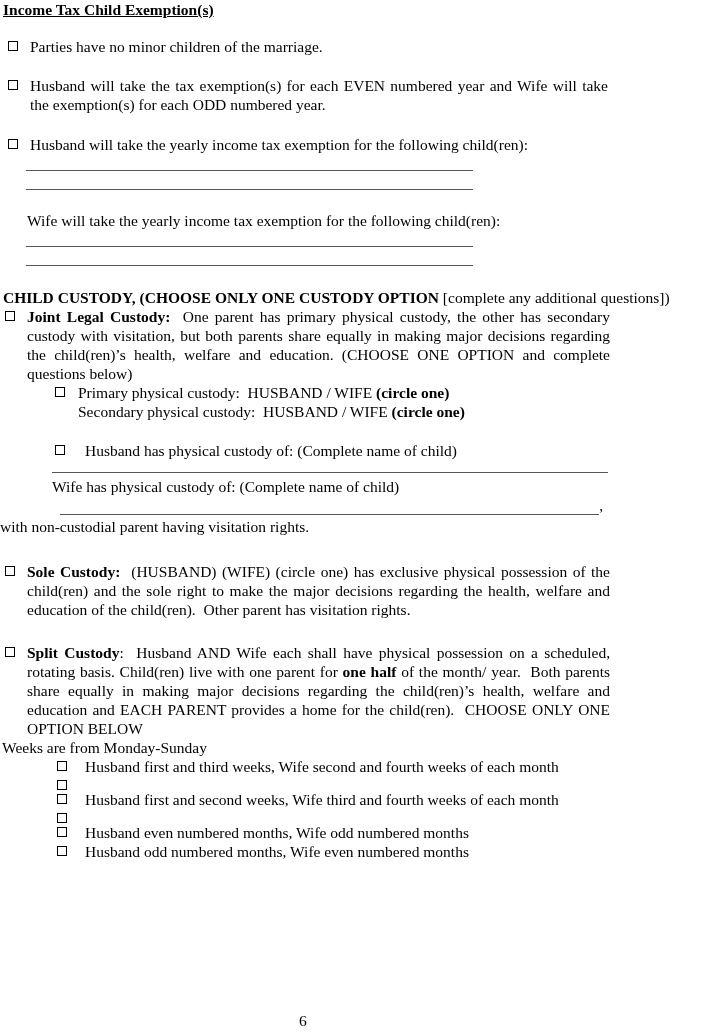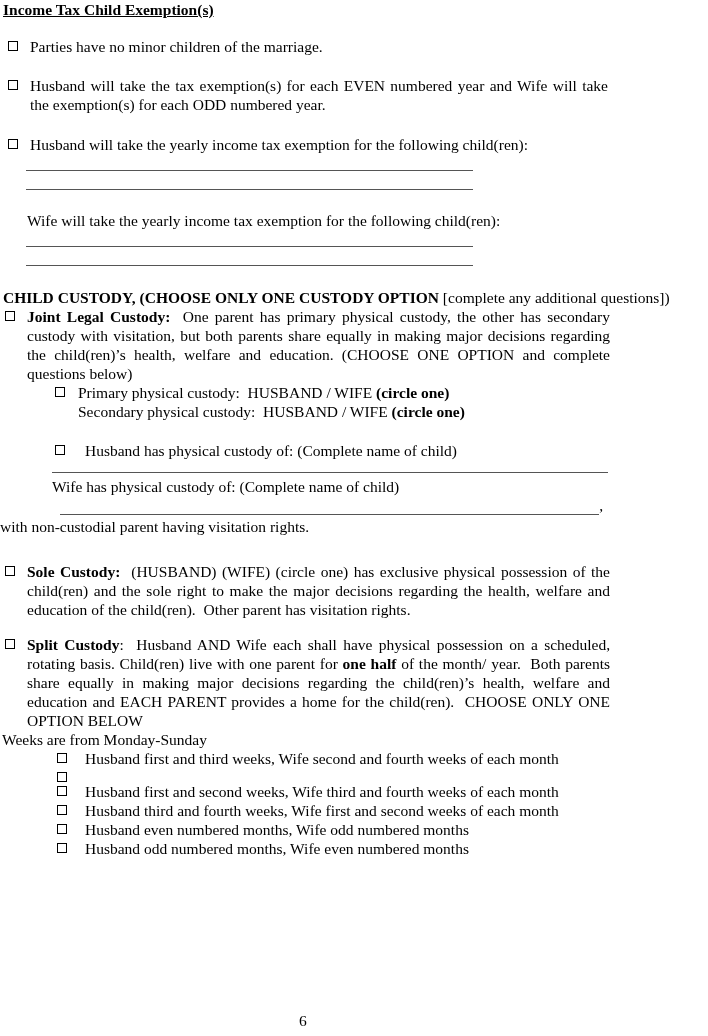--- a/index.html
+++ b/index.html
@@ -114,41 +114,40 @@
       <span class="comma">,</span>
   </div>
 
   <p class="txt visitation">with non-custodial parent having visitation rights.</p>
 
   <div class="cb-row txt lc" style="margin-top:26px;">
     <span class="cb"></span>
     <div class="cb-text"><b>Sole Custody:</b><span>&nbsp; (HUSBAND) (WIFE) (circle one) has exclusive physical possession of the child(ren) and the sole right to make the major decisions regarding the health, welfare and education of the child(ren).&nbsp; Other parent has visitation rights.</span></div>
   </div>
 
-  <div class="cb-row txt lc" style="margin-top:16px;">
+  <div class="cb-row txt lc" style="margin-top:24px;">
     <span class="cb"></span>
     <div class="cb-text"><b>Split Custody</b><span>:&nbsp; </span><span>Husband AND Wife each shall have physical possession on a scheduled, rotating basis. Child(ren) live with one parent for </span><b>one half</b><span> of the month/ year.&nbsp; Both parents share equally in making major decisions regarding the child(ren)’s health, welfare and education and EACH PARENT provides a home for the child(ren).&nbsp; CHOOSE ONLY ONE OPTION BELOW</span></div>
   </div>
 
   <p class="txt weeks-note">Weeks are from Monday-Sunday</p>
 
   <div class="cb-row txt l3">
     <span class="cb"></span>
     <div class="cb-text">Husband first and third weeks, Wife second and fourth weeks of each month</div>
   </div>
   <div class="cb-row txt l3">
     <span class="cb"></span>
   </div>
   <div class="cb-row txt l3">
     <span class="cb"></span>
     <div class="cb-text">Husband first and second weeks, Wife third and fourth weeks of each month</div>
   </div>
   <div class="cb-row txt l3">
     <span class="cb"></span>
-    <div class="cb-text">Husband third and fourth weeks, Wife first and second weeks of each month</div>
   </div>
   <div class="cb-row txt l3">
     <span class="cb"></span>
     <div class="cb-text">Husband even numbered months, Wife odd numbered months</div>
   </div>
   <div class="cb-row txt l3">
     <span class="cb"></span>
     <div class="cb-text">Husband odd numbered months, Wife even numbered months</div>
   </div>
 

